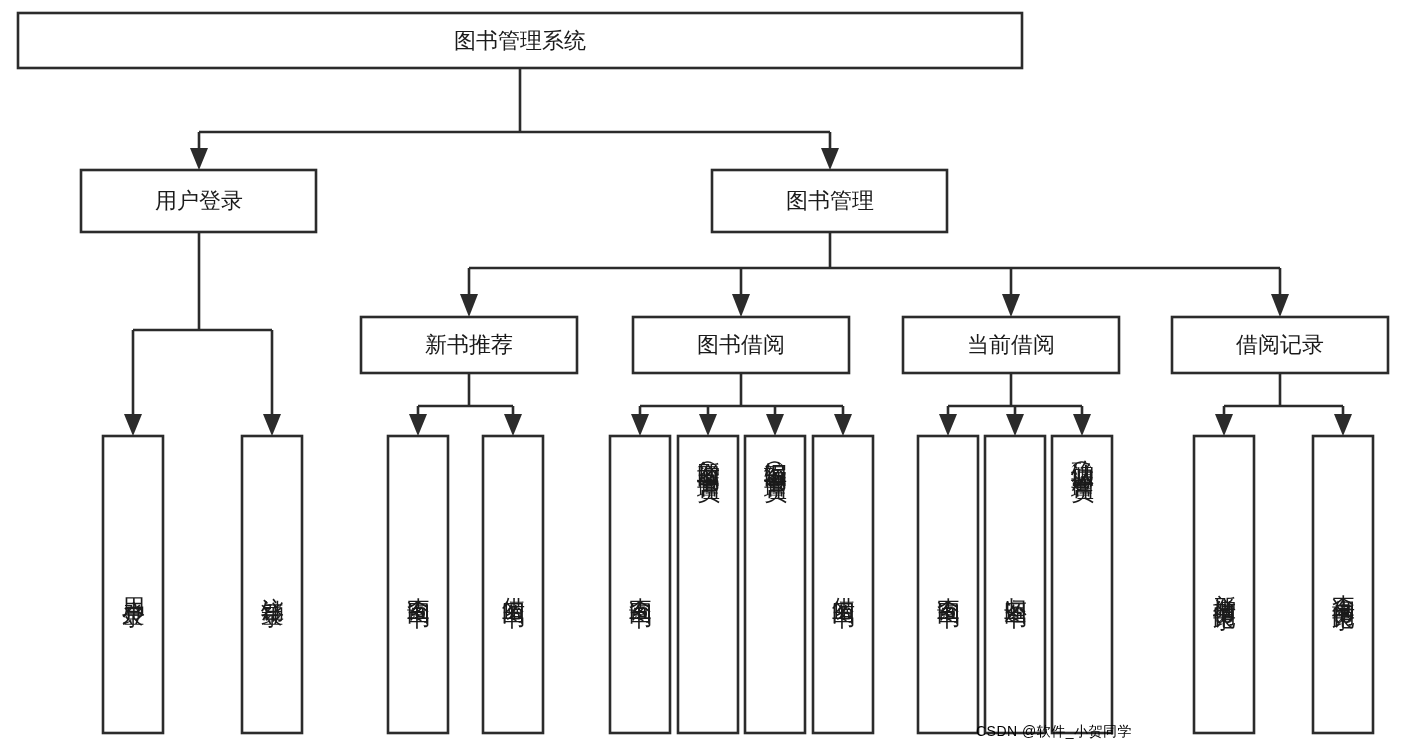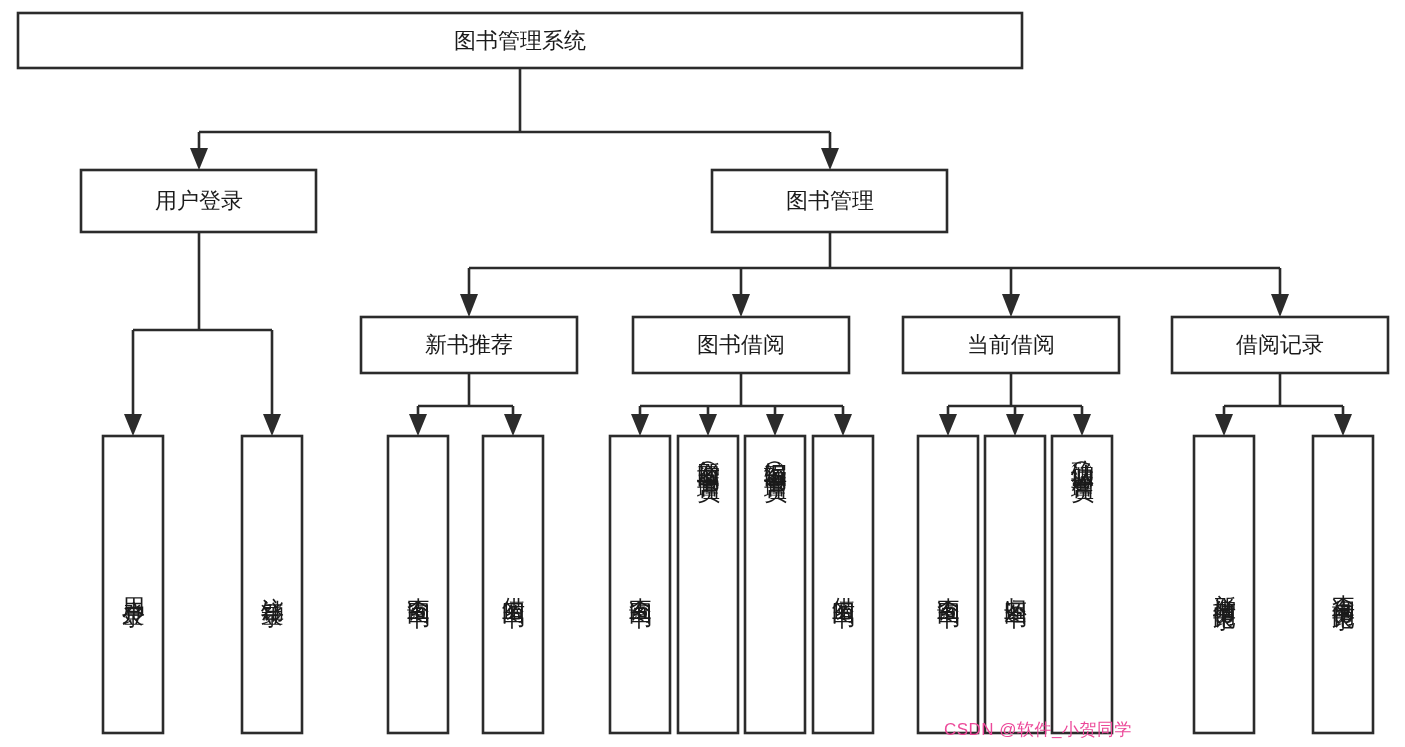--- a/index.html
+++ b/index.html
@@ -64,22 +64,22 @@
     line-height: 1.12;
     color: #1a1a1a;
     letter-spacing: 3px;
     white-space: nowrap;
   }
   .watermark {
     position: absolute;
     right: 10px;
     bottom: 6px;
     font-family: "Liberation Sans", "DejaVu Sans", sans-serif;
-    font-size: 17px;
-    color: #ec4899;
+    font-size: 14px;
+    color: #000000;
     letter-spacing: 0.5px;
     white-space: nowrap;
   }
 </style>
 </head>
 <body>
 
 <div id="diagram-root">
 
   <svg class="canvas" viewBox="0 0 1405 747">

